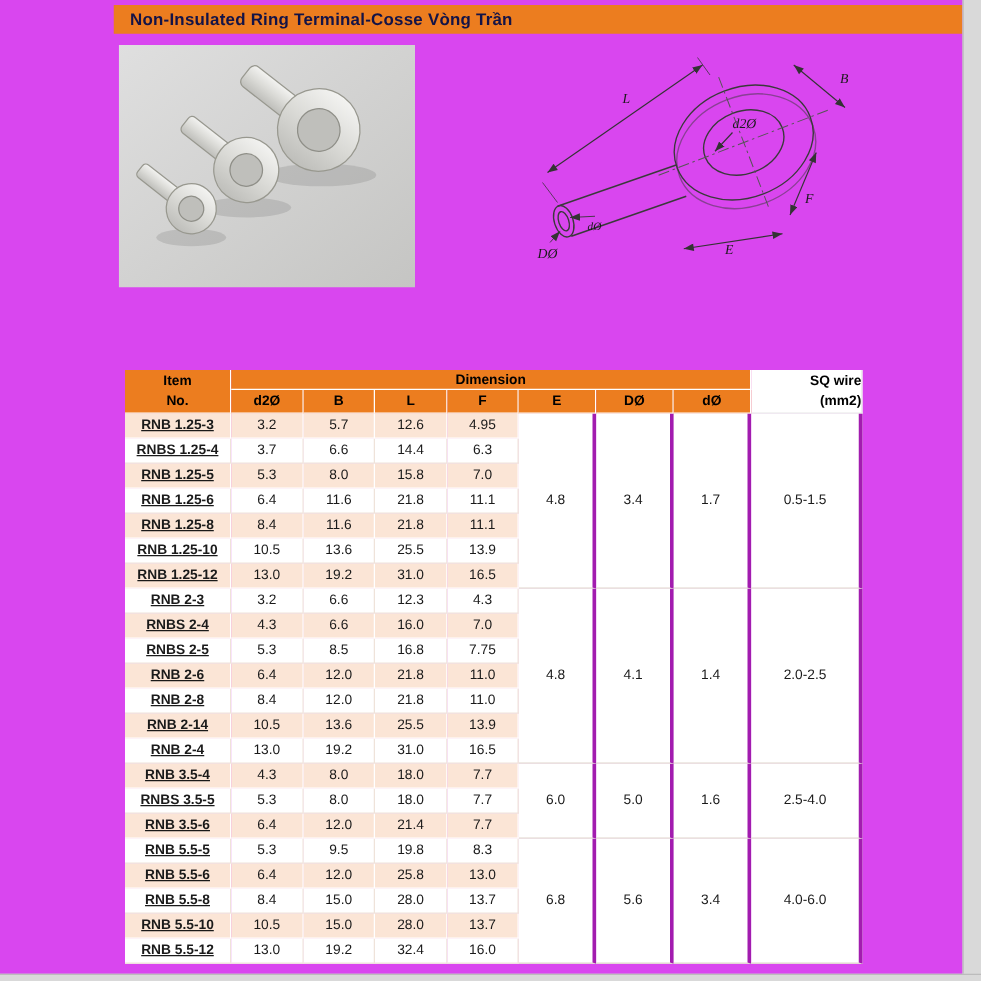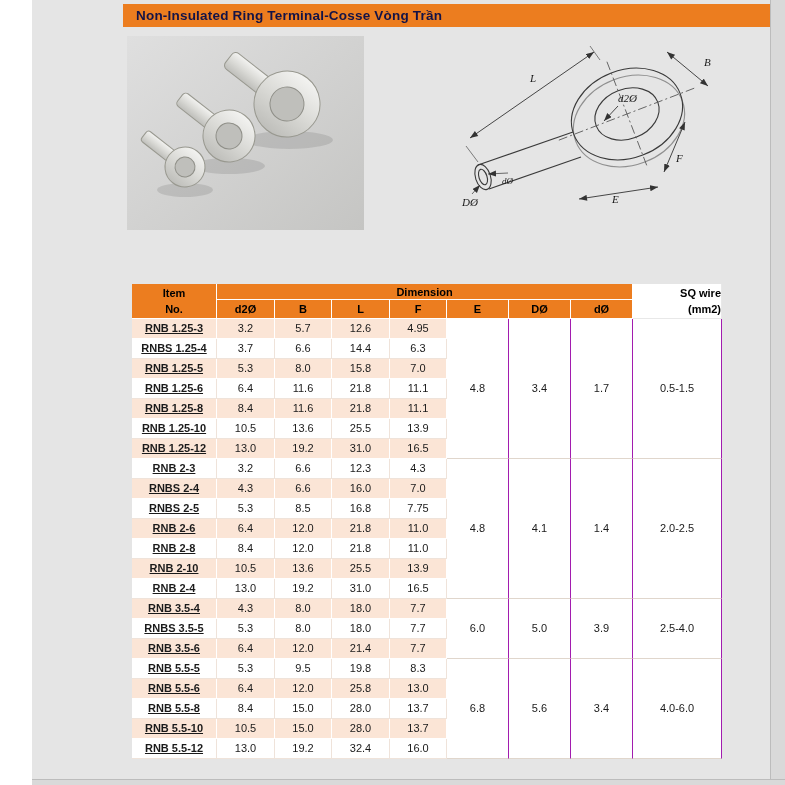--- a/index.html
+++ b/index.html
@@ -8,39 +8,39 @@
     --title-color:#131347;
   }
   *{box-sizing:border-box;}
   html,body{margin:0;padding:0;}
   body{
     width:785px;height:785px;position:relative;overflow:hidden;
     background:#ffffff;
     font-family:"Liberation Sans", sans-serif;
     color:#111;
   }
-  .page{position:absolute;inset:0;background:#e5e5e5;margin-left:32px;}
+  .page{position:absolute;inset:0;background:#d946ef;}
 
   
   .edge-right{position:absolute;top:0;right:0;width:15px;height:100%;
     background:#d9d9d9;border-left:1px solid #bcbcbc;}
   .edge-bottom{position:absolute;left:0;bottom:0;width:100%;height:6px;
     background:#d9d9d9;border-top:1px solid #bcbcbc;}
 
   
   .title-bar{position:absolute;left:91px;top:4px;width:679px;height:23px;
     background:var(--accent);display:flex;align-items:center;padding-left:13px;}
   .title-text{font-size:13.5px;font-weight:bold;color:var(--title-color);letter-spacing:.2px;}
 
   
   .photo{position:absolute;left:95px;top:36px;width:237px;height:194px;}
   .diagram{position:absolute;left:410px;top:26px;width:310px;height:205px;}
 
   
-  .table-wrap{position:absolute;left:100px;top:284px;}
+  .table-wrap{position:absolute;left:100px;top:296px;}
   table.spec{border-collapse:separate;border-spacing:0;table-layout:fixed;
     width:590px;font-size:11px;color:#1a1a1a;}
   table.spec th,table.spec td{padding:0;overflow:hidden;white-space:nowrap;}
 
   .th-orange{background:var(--accent);font-weight:bold;color:#000;
     border-right:1px solid #fff;border-bottom:1px solid #fff;
     text-align:center;vertical-align:middle;font-size:11px;}
   .th-top{height:16px;}
   .th-sub{height:19px;}
   .th-stacked div{line-height:16px;}
@@ -48,21 +48,21 @@
     border-right:1px solid #e8e8e8;border-bottom:1px solid #e8e8e8;
     text-align:right;vertical-align:middle;}
   .th-white div{line-height:16px;}
 
   td{height:20px;border-right:1px solid #efe3da;border-bottom:1px solid #efe3da;
      text-align:center;vertical-align:middle;line-height:19px;}
   .td-item{text-align:center;padding-left:6px;font-weight:bold;text-decoration:underline;}
   .row-peach .td-item,.row-peach .td-val{background:var(--peach);
      border-right:1px solid #fff;border-bottom:1px solid #fff;}
   .row-white .td-item,.row-white .td-val{background:#fff;}
-  .td-merged{background:#fff;border-right:1px solid #a21caf;border-bottom:1px solid #e0d6cc;}
+  .td-merged{background:#fff;border-right:3px solid #a21caf;border-bottom:1px solid #e0d6cc;}
 </style>
 </head>
 <body>
 
 <div class="page">
 
   <div class="title-bar">
     <span class="title-text">Non-Insulated Ring Terminal-Cosse Vòng Trần</span>
   </div>
 
@@ -271,42 +271,42 @@
             <td class="td-val">11.0</td>
           </tr>
           <tr class="row-white">
             <td class="td-item">RNB 2-8</td>
             <td class="td-val">8.4</td>
             <td class="td-val">12.0</td>
             <td class="td-val">21.8</td>
             <td class="td-val">11.0</td>
           </tr>
           <tr class="row-peach">
-            <td class="td-item">RNB 2-10</td>
+            <td class="td-item">RNB 2-14</td>
             <td class="td-val">10.5</td>
             <td class="td-val">13.6</td>
             <td class="td-val">25.5</td>
             <td class="td-val">13.9</td>
           </tr>
           <tr class="row-white">
             <td class="td-item">RNB 2-4</td>
             <td class="td-val">13.0</td>
             <td class="td-val">19.2</td>
             <td class="td-val">31.0</td>
             <td class="td-val">16.5</td>
           </tr>
           <tr class="row-peach">
             <td class="td-item">RNB 3.5-4</td>
             <td class="td-val">4.3</td>
             <td class="td-val">8.0</td>
             <td class="td-val">18.0</td>
             <td class="td-val">7.7</td>
             <td rowspan="3" class="td-merged">6.0</td>
             <td rowspan="3" class="td-merged">5.0</td>
-            <td rowspan="3" class="td-merged">3.9</td>
+            <td rowspan="3" class="td-merged">1.6</td>
             <td rowspan="3" class="td-merged">2.5-4.0</td>
           </tr>
           <tr class="row-white">
             <td class="td-item">RNBS 3.5-5</td>
             <td class="td-val">5.3</td>
             <td class="td-val">8.0</td>
             <td class="td-val">18.0</td>
             <td class="td-val">7.7</td>
           </tr>
           <tr class="row-peach">

